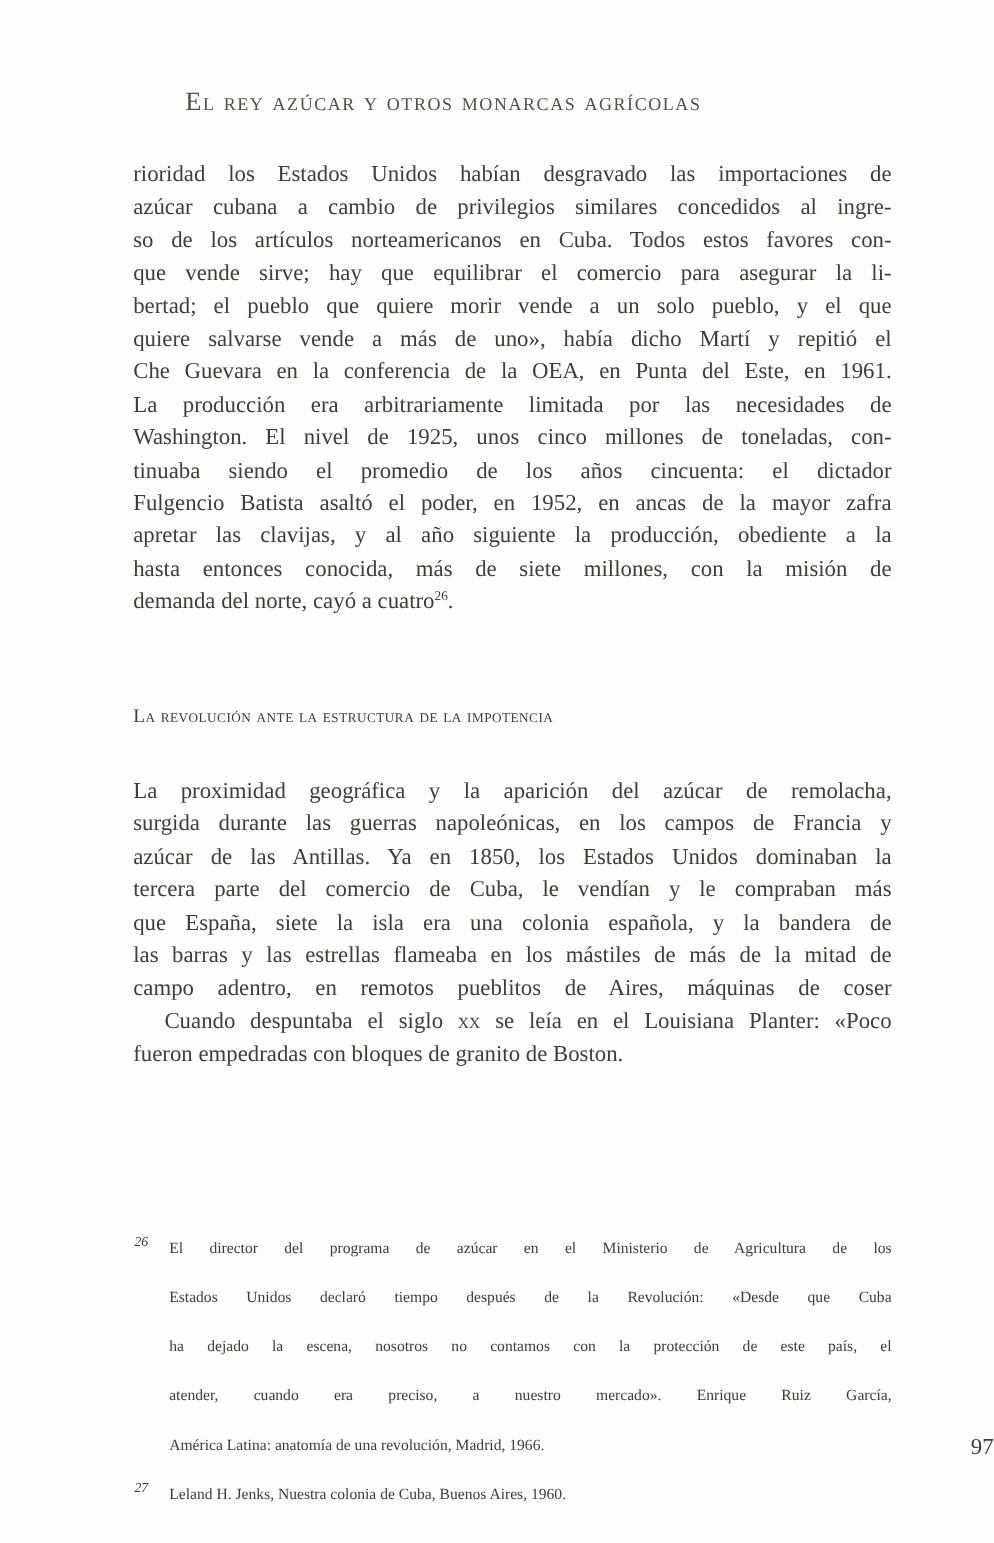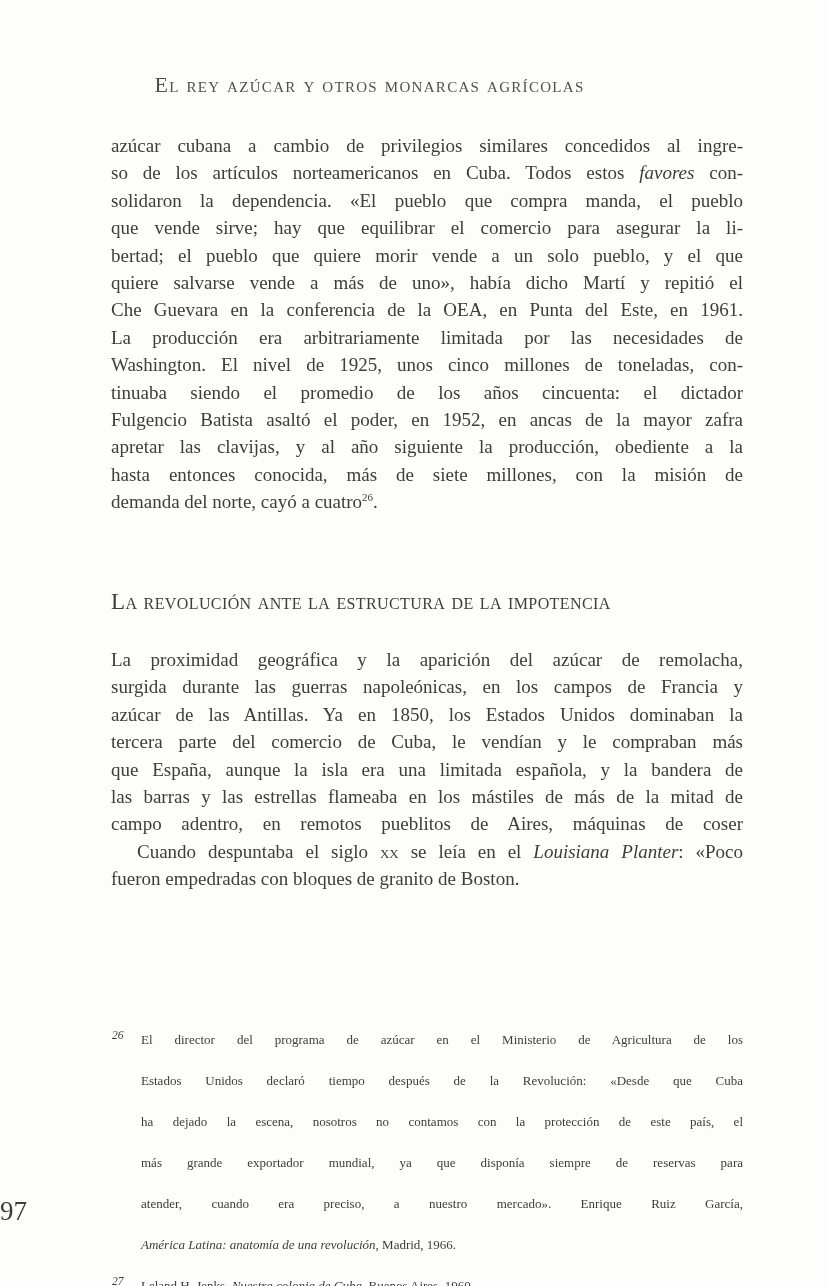--- a/index.html
+++ b/index.html
@@ -35,40 +35,40 @@
   }
   .para1 { top: 132px; }
   .para2 { top: 646px; }
 
   .section-heading {
     position: absolute;
     left: 111px;
     top: 589px;
     width: 632px;
     font-variant: small-caps;
-    font-size: 23px;
+    font-size: 16px;
     letter-spacing: 0.4px;
     font-weight: normal;
     margin: 0;
     white-space: nowrap;
   }
 
   .line {
     font-size: 19px;
     line-height: 27.4px;
     text-align: justify;
     text-align-last: justify;
   }
   .line.line-last {
     text-align: left;
     text-align-last: left;
   }
   .line.line-indent { text-indent: 26px; }
 
-  .it { font-style: italic; }
+  .it { }
   .sc { font-variant: small-caps; }
 
   sup.sup {
     font-size: 11px;
     line-height: 0;
     vertical-align: super;
     letter-spacing: 0;
   }
 
   .footnotes {
@@ -91,69 +91,68 @@
     font-size: 13px;
     line-height: 25px;
     margin-top: 16px;
   }
 
   .page-number {
     position: absolute;
     top: 1196px;
     left: 0;
     width: 828px;
-    text-align: left;
-    font-size: 27px;
+    text-align: right;
+    font-size: 19px;
   }
 </style>
 </head>
 <body>
 
 <div class="page">
   <div class="running-header">El rey azúcar y otros monarcas agrícolas</div>
 
   <div class="para para1">
+      <div class="line"><span>rioridad los Estados Unidos habían desgravado las importaciones de</span></div>
       <div class="line"><span>azúcar cubana a cambio de privilegios similares concedidos al ingre-</span></div>
       <div class="line"><span>so de los artículos norteamericanos en Cuba. Todos estos </span><span class="it">favores</span><span> con-</span></div>
-      <div class="line"><span>solidaron la dependencia. «El pueblo que compra manda, el pueblo</span></div>
       <div class="line"><span>que vende sirve; hay que equilibrar el comercio para asegurar la li-</span></div>
       <div class="line"><span>bertad; el pueblo que quiere morir vende a un solo pueblo, y el que</span></div>
       <div class="line"><span>quiere salvarse vende a más de uno», había dicho Martí y repitió el</span></div>
       <div class="line"><span>Che Guevara en la conferencia de la OEA, en Punta del Este, en 1961.</span></div>
       <div class="line"><span>La producción era arbitrariamente limitada por las necesidades de</span></div>
       <div class="line"><span>Washington. El nivel de 1925, unos cinco millones de toneladas, con-</span></div>
       <div class="line"><span>tinuaba siendo el promedio de los años cincuenta: el dictador</span></div>
       <div class="line"><span>Fulgencio Batista asaltó el poder, en 1952, en ancas de la mayor zafra</span></div>
       <div class="line"><span>apretar las clavijas, y al año siguiente la producción, obediente a la</span></div>
       <div class="line"><span>hasta entonces conocida, más de siete millones, con la misión de</span></div>
       <div class="line line-last"><span>demanda del norte, cayó a cuatro</span><sup class="sup">26</sup><span>.</span></div>
     </div>
 
   <h2 class="section-heading">La revolución ante la estructura de la impotencia</h2>
 
   <div class="para para2">
       <div class="line"><span>La proximidad geográfica y la aparición del azúcar de remolacha,</span></div>
       <div class="line"><span>surgida durante las guerras napoleónicas, en los campos de Francia y</span></div>
       <div class="line"><span>azúcar de las Antillas. Ya en 1850, los Estados Unidos dominaban la</span></div>
       <div class="line"><span>tercera parte del comercio de Cuba, le vendían y le compraban más</span></div>
-      <div class="line"><span>que España, aunque la isla era una limitada española, y la bandera de</span></div>
+      <div class="line"><span>que España, siete la isla era una colonia española, y la bandera de</span></div>
       <div class="line"><span>las barras y las estrellas flameaba en los mástiles de más de la mitad de</span></div>
       <div class="line"><span>campo adentro, en remotos pueblitos de Aires, máquinas de coser</span></div>
       <div class="line line-indent"><span>Cuando despuntaba el siglo </span><span class="sc">xx</span><span> se leía en el </span><span class="it">Louisiana Planter</span><span>: «Poco</span></div>
       <div class="line line-last"><span>fueron empedradas con bloques de granito de Boston.</span></div>
     </div>
 
   <div class="footnotes" id="footnotes">
       <div class="footnote">
         <span class="fn-marker">26</span>
         <div class="fn-lines">
           <div class="line"><span>El director del programa de azúcar en el Ministerio de Agricultura de los</span></div>
           <div class="line"><span>Estados Unidos declaró tiempo después de la Revolución: «Desde que Cuba</span></div>
           <div class="line"><span>ha dejado la escena, nosotros no contamos con la protección de este país, el</span></div>
-          <div class="line"><span>más grande exportador mundial, ya que disponía siempre de reservas para</span></div>
           <div class="line"><span>atender, cuando era preciso, a nuestro mercado». Enrique Ruiz García,</span></div>
           <div class="line line-last"><span class="it">América Latina: anatomía de una revolución</span><span>, Madrid, 1966.</span></div>
         </div>
       </div>
       <div class="footnote">
         <span class="fn-marker">27</span>
         <div class="fn-lines">
           <div class="line line-last"><span>Leland H. Jenks, </span><span class="it">Nuestra colonia de Cuba</span><span>, Buenos Aires, 1960.</span></div>
         </div>
       </div>

